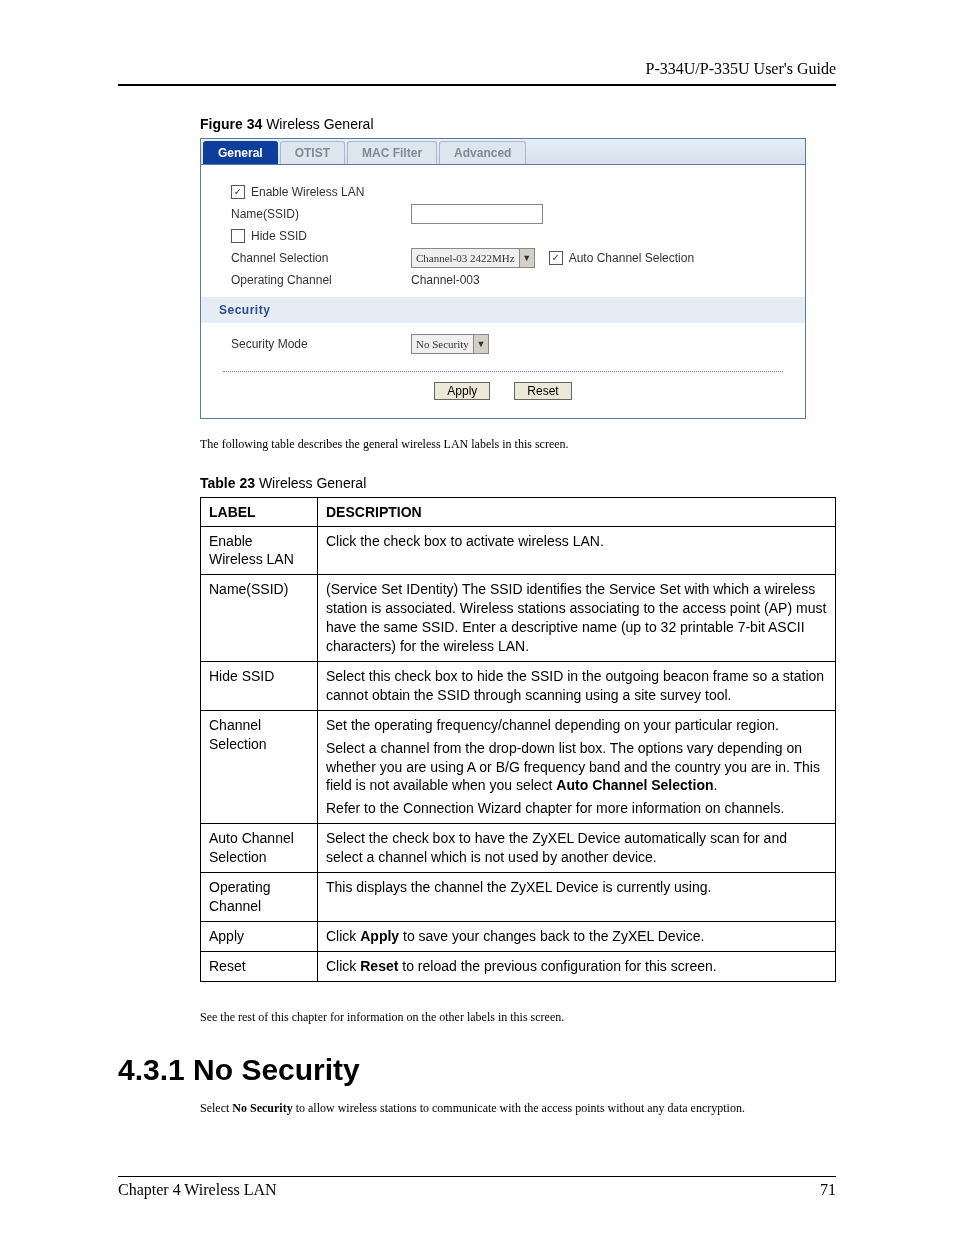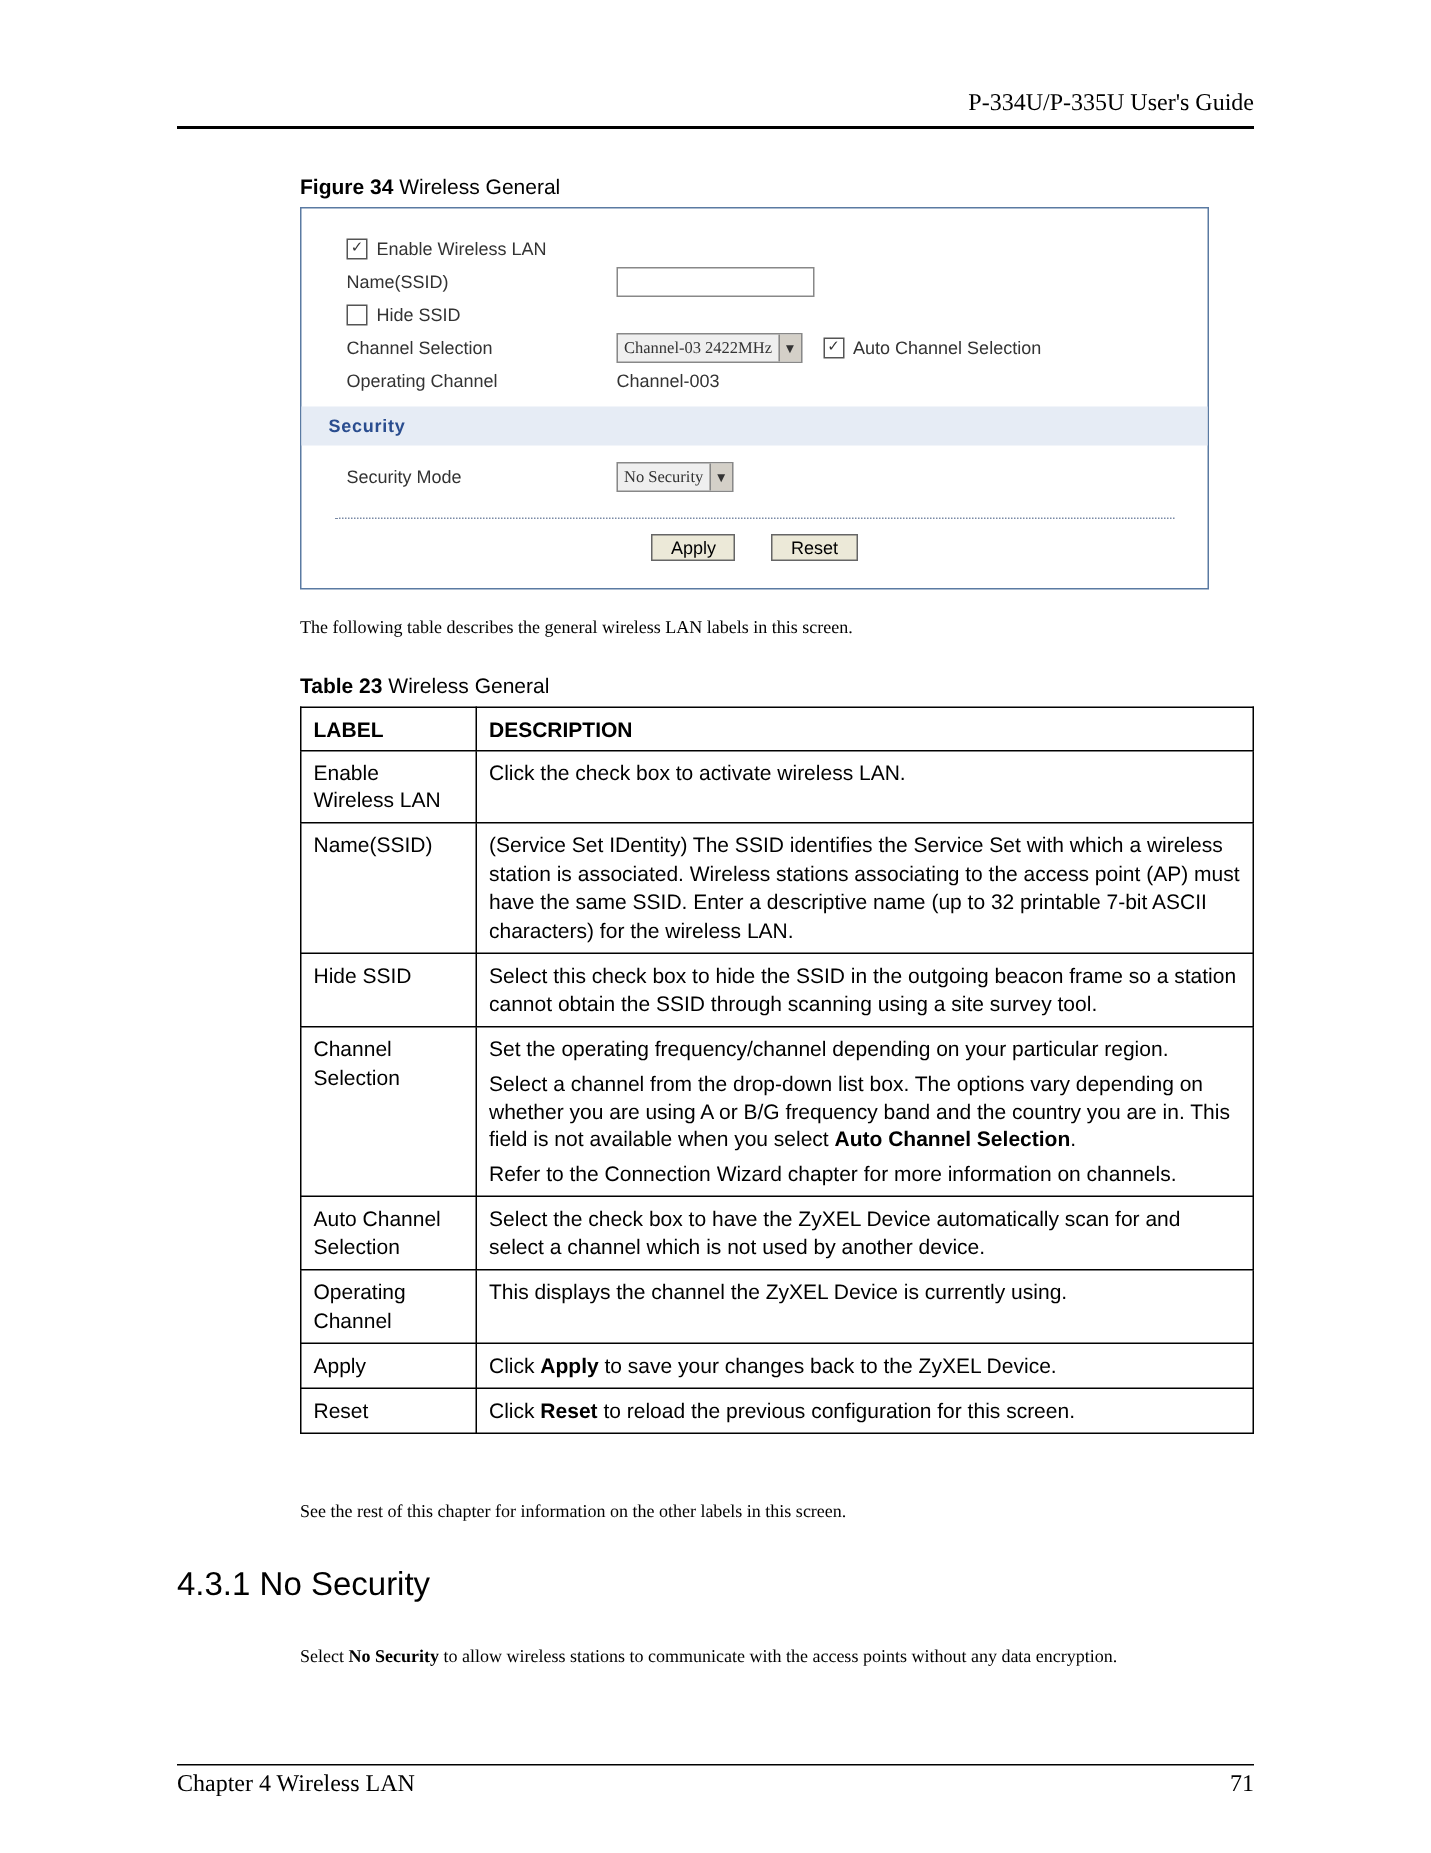--- a/index.html
+++ b/index.html
@@ -176,24 +176,24 @@
   .data-table td {
     border: 1px solid #000;
     padding: 5px 8px;
     vertical-align: top;
     line-height: 1.35;
   }
   .data-table .label-col { width: 100px; }
   .desc-para { margin: 0 0 4px 0; }
   .desc-para:last-child { margin-bottom: 0; }
   .h3 {
-    margin: 28px 0 28px 0;
+    margin: 28px 0 14px 0;
     font-family: Arial, Helvetica, sans-serif;
-    font-size: 22px;
-    font-weight: normal;
+    font-size: 30px;
+    font-weight: bold;
   }
   .footer {
     position: absolute;
     left: 118px;
     right: 118px;
     bottom: 36px;
   }
   .hr-bottom {
     border: none;
     border-top: 1px solid #000;
@@ -211,20 +211,26 @@
 <div class="page">
 
   <div class="header-right">P-334U/P-335U User's Guide</div>
   <hr class="hr-top">
 
   <div class="caption">
     <span class="bold">Figure 34</span><span>   Wireless General</span>
   </div>
 
   <div class="screenshot">
+    <div class="tabs">
+      <div class="tab active">General</div>
+      <div class="tab">OTIST</div>
+      <div class="tab">MAC Filter</div>
+      <div class="tab">Advanced</div>
+    </div>
     <div class="panel">
       <div class="form-area">
         <div class="form-row">
           <div class="col1">
             <span class="chk">✓</span>
             <span>Enable Wireless LAN</span>
           </div>
         </div>
         <div class="form-row">
           <div class="col1">
@@ -348,21 +354,21 @@
         </tr>
         <tr>
           <td class="label-col">Reset</td>
           <td>
             <div class="desc-para">Click <b>Reset</b> to reload the previous configuration for this screen.</div>
           </td>
         </tr>
       </tbody>
   </table>
 
-  <p class="body-para" style="margin-top:44px;font-family:Liberation Serif, serif;">See the rest of this chapter for information on the other labels in this screen.</p>
+  <p class="body-para" style="margin-top:28px;font-family:Liberation Serif, serif;">See the rest of this chapter for information on the other labels in this screen.</p>
 
   <div class="h3">4.3.1  No Security</div>
 
   <p class="body-para">
     <span>Select </span><b>No Security</b><span> to allow wireless stations to communicate with the access points without any data encryption.</span>
   </p>
 
   <div class="footer">
     <hr class="hr-bottom">
     <div class="footer-row">

